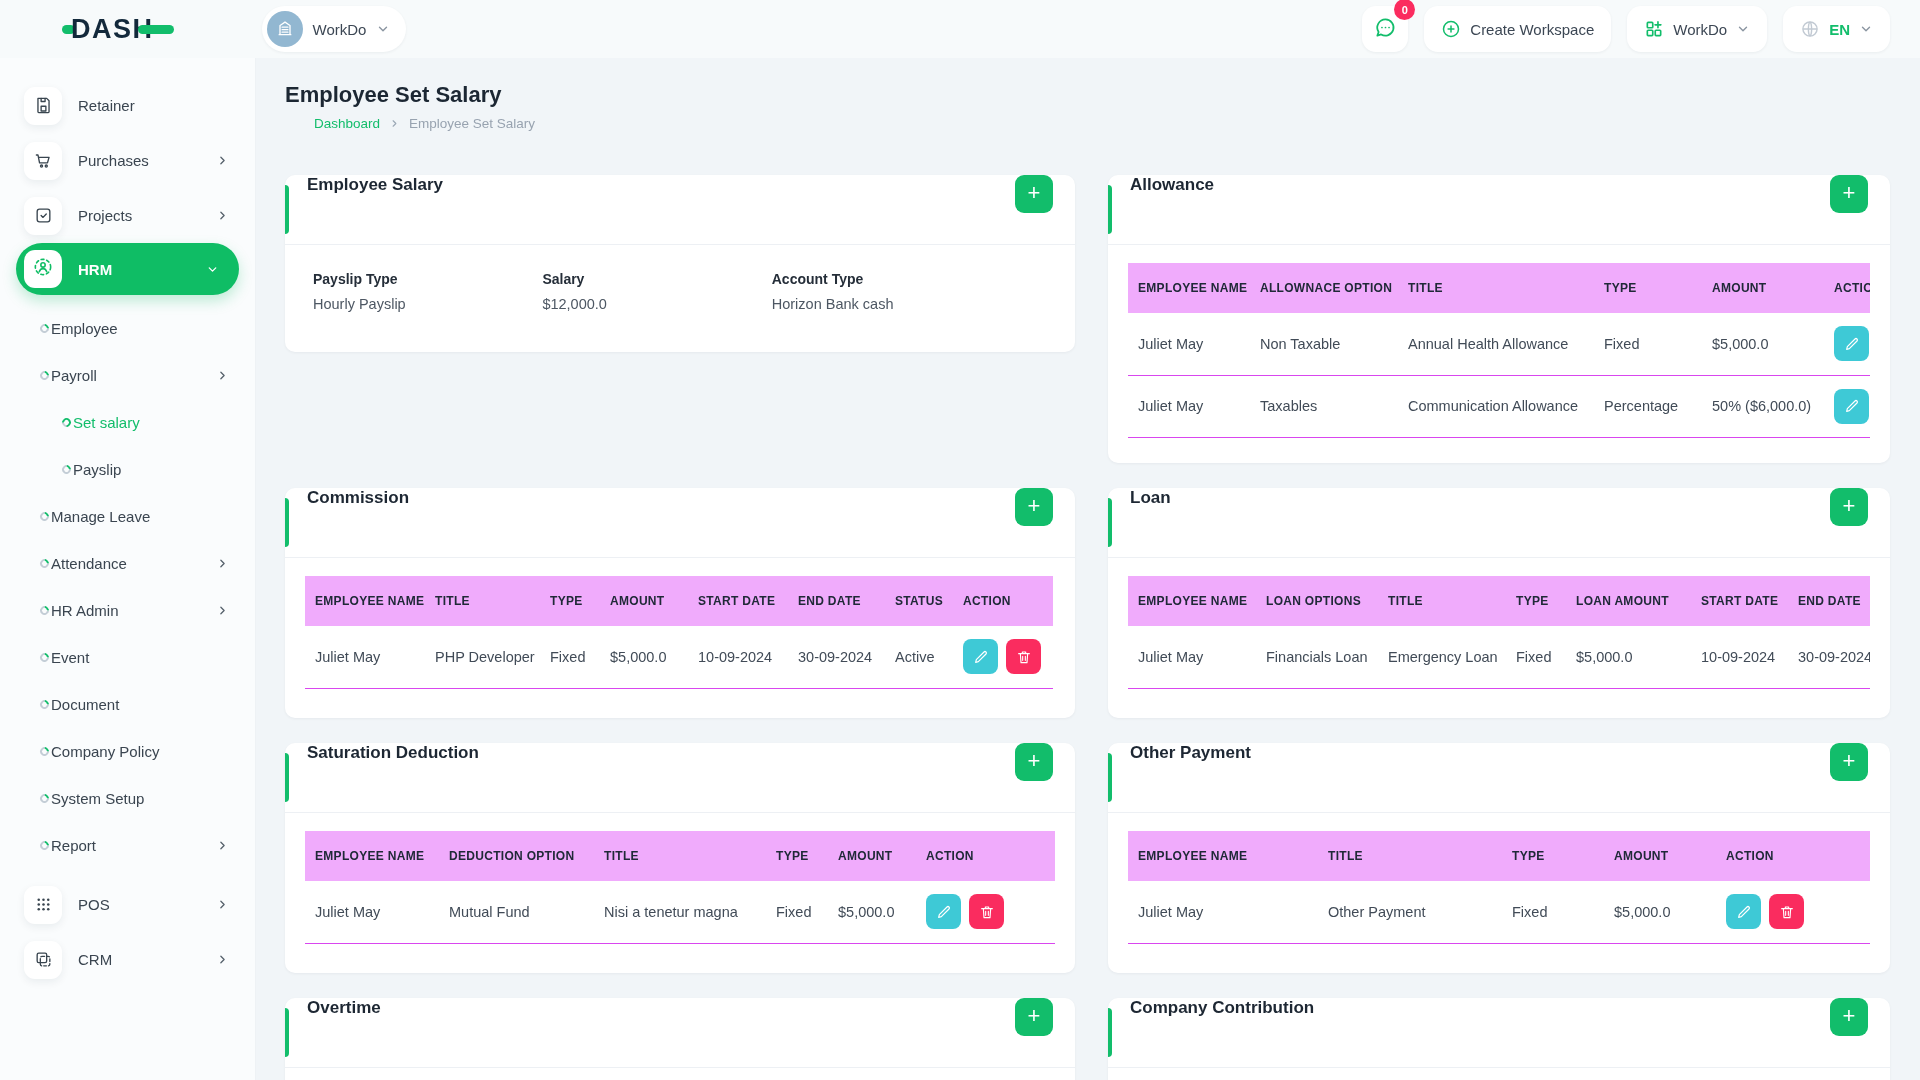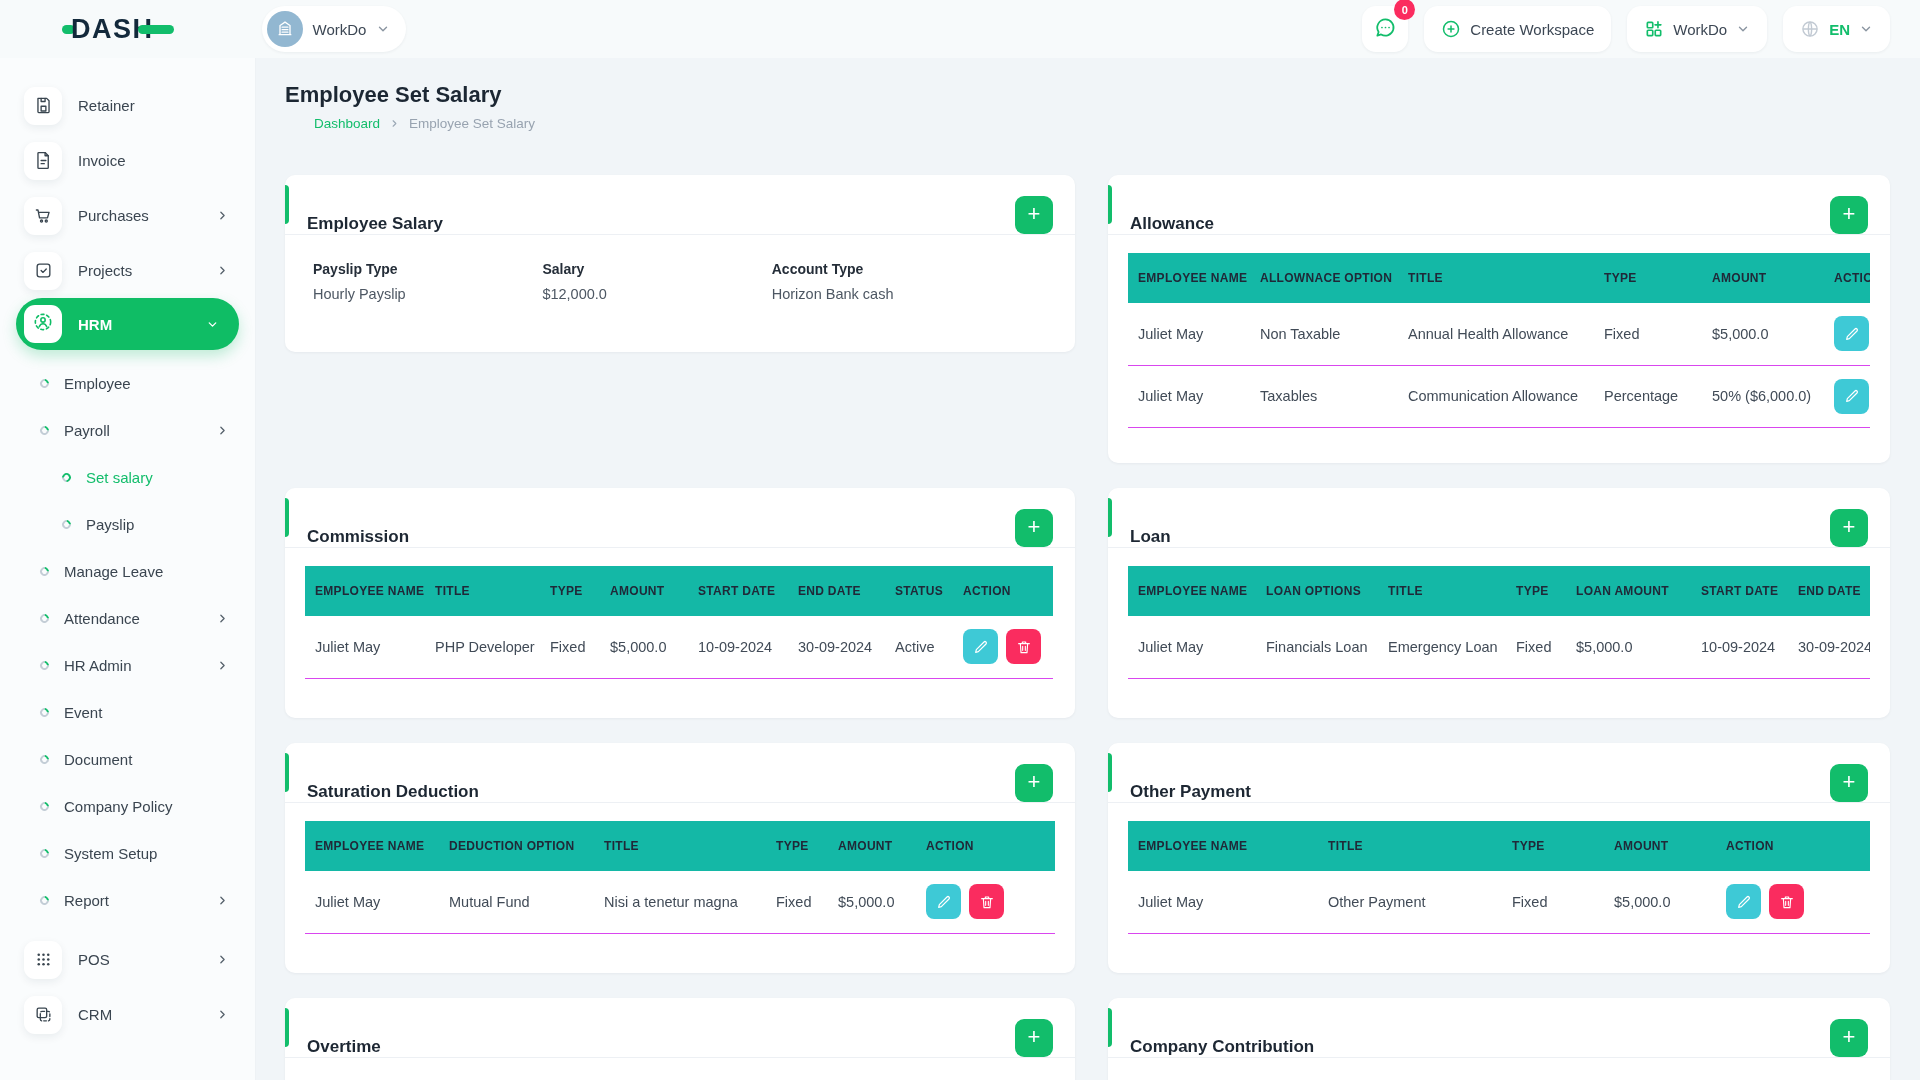--- a/index.html
+++ b/index.html
@@ -50,51 +50,51 @@
   .hrm-iconbox { width:38px; height:38px; border-radius:11px; background:#fff;
     display:flex; align-items:center; justify-content:center; color:#0fbd65; }
   .hrm-iconbox svg { width:20px; height:20px; }
   .hrm-label { margin-left:16px; font-size:15px; font-weight:700; color:#fff; }
   .hrm-pill .side-chev { color:#fff; margin-right:20px; }
   .sub-list { margin-top:10px; }
   .sub-item { display:flex; align-items:center; height:47px; padding-left:40px; cursor:pointer; }
   .sub-item.lv2 { padding-left:62px; }
   .bullet { width:9px; height:9px; border-radius:50%; border:2px solid #c3cdd6;
     border-top-color:#12bd6b; transform:rotate(45deg); flex:none; }
-  .sub-item .side-label { margin-left:15px; }
+  .sub-item .side-label { margin-left:2px; }
   .sub-item.active .side-label { color:#12bd6b; }
   .sub-item.active .bullet { border-color:#12bd6b; border-bottom-color:#c3cdd6; }
   .bottom-list { margin-top:8px; }
   
   .main { position:absolute; left:256px; top:58px; right:0; bottom:0; overflow:hidden;
     padding:24px 30px 0 29px; }
   h1.page-title { font-size:22px; font-weight:700; color:#1c2733; }
   .breadcrumb { display:flex; align-items:center; gap:9px; margin-top:8px; font-size:13.5px; }
   .breadcrumb a { color:#12bd6b; text-decoration:none; cursor:pointer;margin-left:29px; }
   .breadcrumb .sep { color:#9aa7b5; display:flex; }
   .breadcrumb .sep svg { width:11px; height:11px; }
   .breadcrumb .cur { color:#98a3b0; }
   .grid { margin-top:44px; display:grid; grid-template-columns:790px 782px; column-gap:33px;
     row-gap:25px; align-items:start; }
   .card { background:#fff; border-radius:10px; box-shadow:0 1px 3px rgba(16,24,40,.05); overflow:hidden; }
   .h-fields { height:177px; } .h-tall { height:288px; } .h-mid { height:230px; } .h-bottom { height:260px; }
-  .card-head { position:relative; height:60px; display:flex; align-items:flex-end;
+  .card-head { position:relative; height:70px; display:flex; align-items:flex-start;
     justify-content:space-between; padding:0 22px; border-bottom:1px solid #edf0f4; }
   .card-head::before { content:''; position:absolute; left:0; top:10px; bottom:10px; width:4px;
     background:#12bd6b; border-radius:0 4px 4px 0; }
   .card-head h2 { font-size:17px; font-weight:700; color:#1d2733; }
   .add-btn { width:38px; height:38px; border-radius:9px; background:#12bd6b; border:none; color:#fff;
     font-size:22px; font-weight:400; line-height:1; cursor:pointer;
     display:flex; align-items:center; justify-content:center; padding-bottom:2px; }
   .fields { display:grid; grid-template-columns:1fr 1fr 1.2fr; padding:26px 28px; }
   .f-label { font-size:14px; font-weight:700; color:#252e39; }
   .f-value { font-size:14.5px; color:#4d5763; margin-top:9px; }
   .table-wrap { margin:18px 20px 0; overflow:hidden; }
   table { border-collapse:collapse; table-layout:fixed; }
-  thead th { background:#14b8a6; font-size:12px; font-weight:700; color:#202938;
+  thead th { background:#f0abfc; font-size:12px; font-weight:700; color:#202938;
     text-transform:uppercase; letter-spacing:.3px; padding:18px 10px; text-align:left;
     white-space:nowrap; overflow:hidden; }
   tbody td { font-size:14.5px; color:#414b57; padding:13px 10px; border-bottom:1px solid #d946ef;
     white-space:nowrap; overflow:hidden; height:62px; }
   .actions { display:flex; gap:8px; }
   .act-btn { width:35px; height:35px; border-radius:8px; border:none; display:flex;
     align-items:center; justify-content:center; cursor:pointer; flex:none; }
   .act-btn svg { width:16px; height:16px; }
   .act-edit { background:#3ec9d6; }
   .act-delete { background:#fa2c5f; }
@@ -182,30 +182,20 @@
             <path d="M5 3h11l3 3v14a1 1 0 0 1-1 1H6a1 1 0 0 1-1-1V3z"></path>
             <rect x="9" y="13" width="6" height="6"></rect>
             <path d="M9 3v4h5V3"></path>
           </svg>
         </span>
         <span class="side-label">Retainer</span>
       </div>
       <div class="side-item">
         <span class="side-iconbox">
           <svg viewBox="0 0 24 24" fill="none" stroke="currentColor" stroke-linecap="round" stroke-linejoin="round" stroke-width="1.7">
-            <path d="M6 2h8l4 4v15a1 1 0 0 1-1 1H6a1 1 0 0 1-1-1V3a1 1 0 0 1 1-1z"></path>
-            <path d="M14 2v4h4"></path>
-            <path d="M9 12h6M9 16h4"></path>
-          </svg>
-        </span>
-        <span class="side-label">Invoice</span>
-      </div>
-      <div class="side-item">
-        <span class="side-iconbox">
-          <svg viewBox="0 0 24 24" fill="none" stroke="currentColor" stroke-linecap="round" stroke-linejoin="round" stroke-width="1.7">
             <path d="M3 5h2l2 10h10l2-7H6"></path>
             <circle cx="9.5" cy="19" r="1.3"></circle>
             <circle cx="15.5" cy="19" r="1.3"></circle>
           </svg>
         </span>
         <span class="side-label">Purchases</span>
         <span class="side-chev">
           <svg viewBox="0 0 24 24" fill="none" stroke="currentColor" stroke-linecap="round" stroke-linejoin="round" stroke-width="2.4">
             <path d="M9 6l6 6-6 6"></path>
           </svg>

